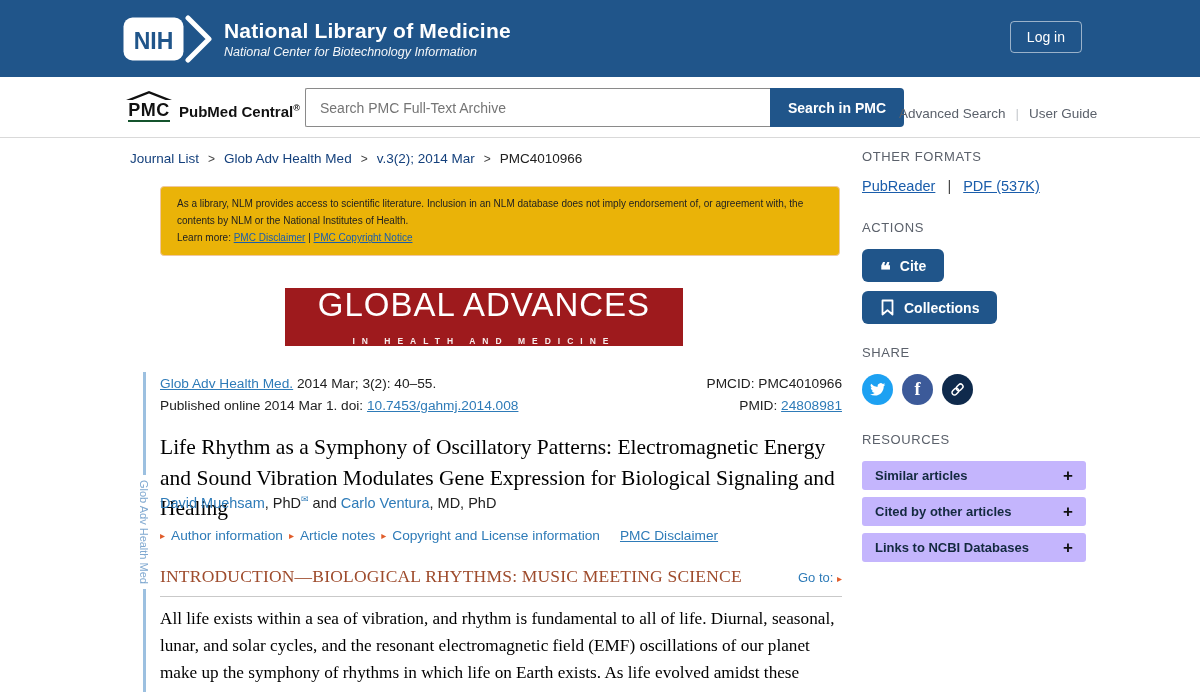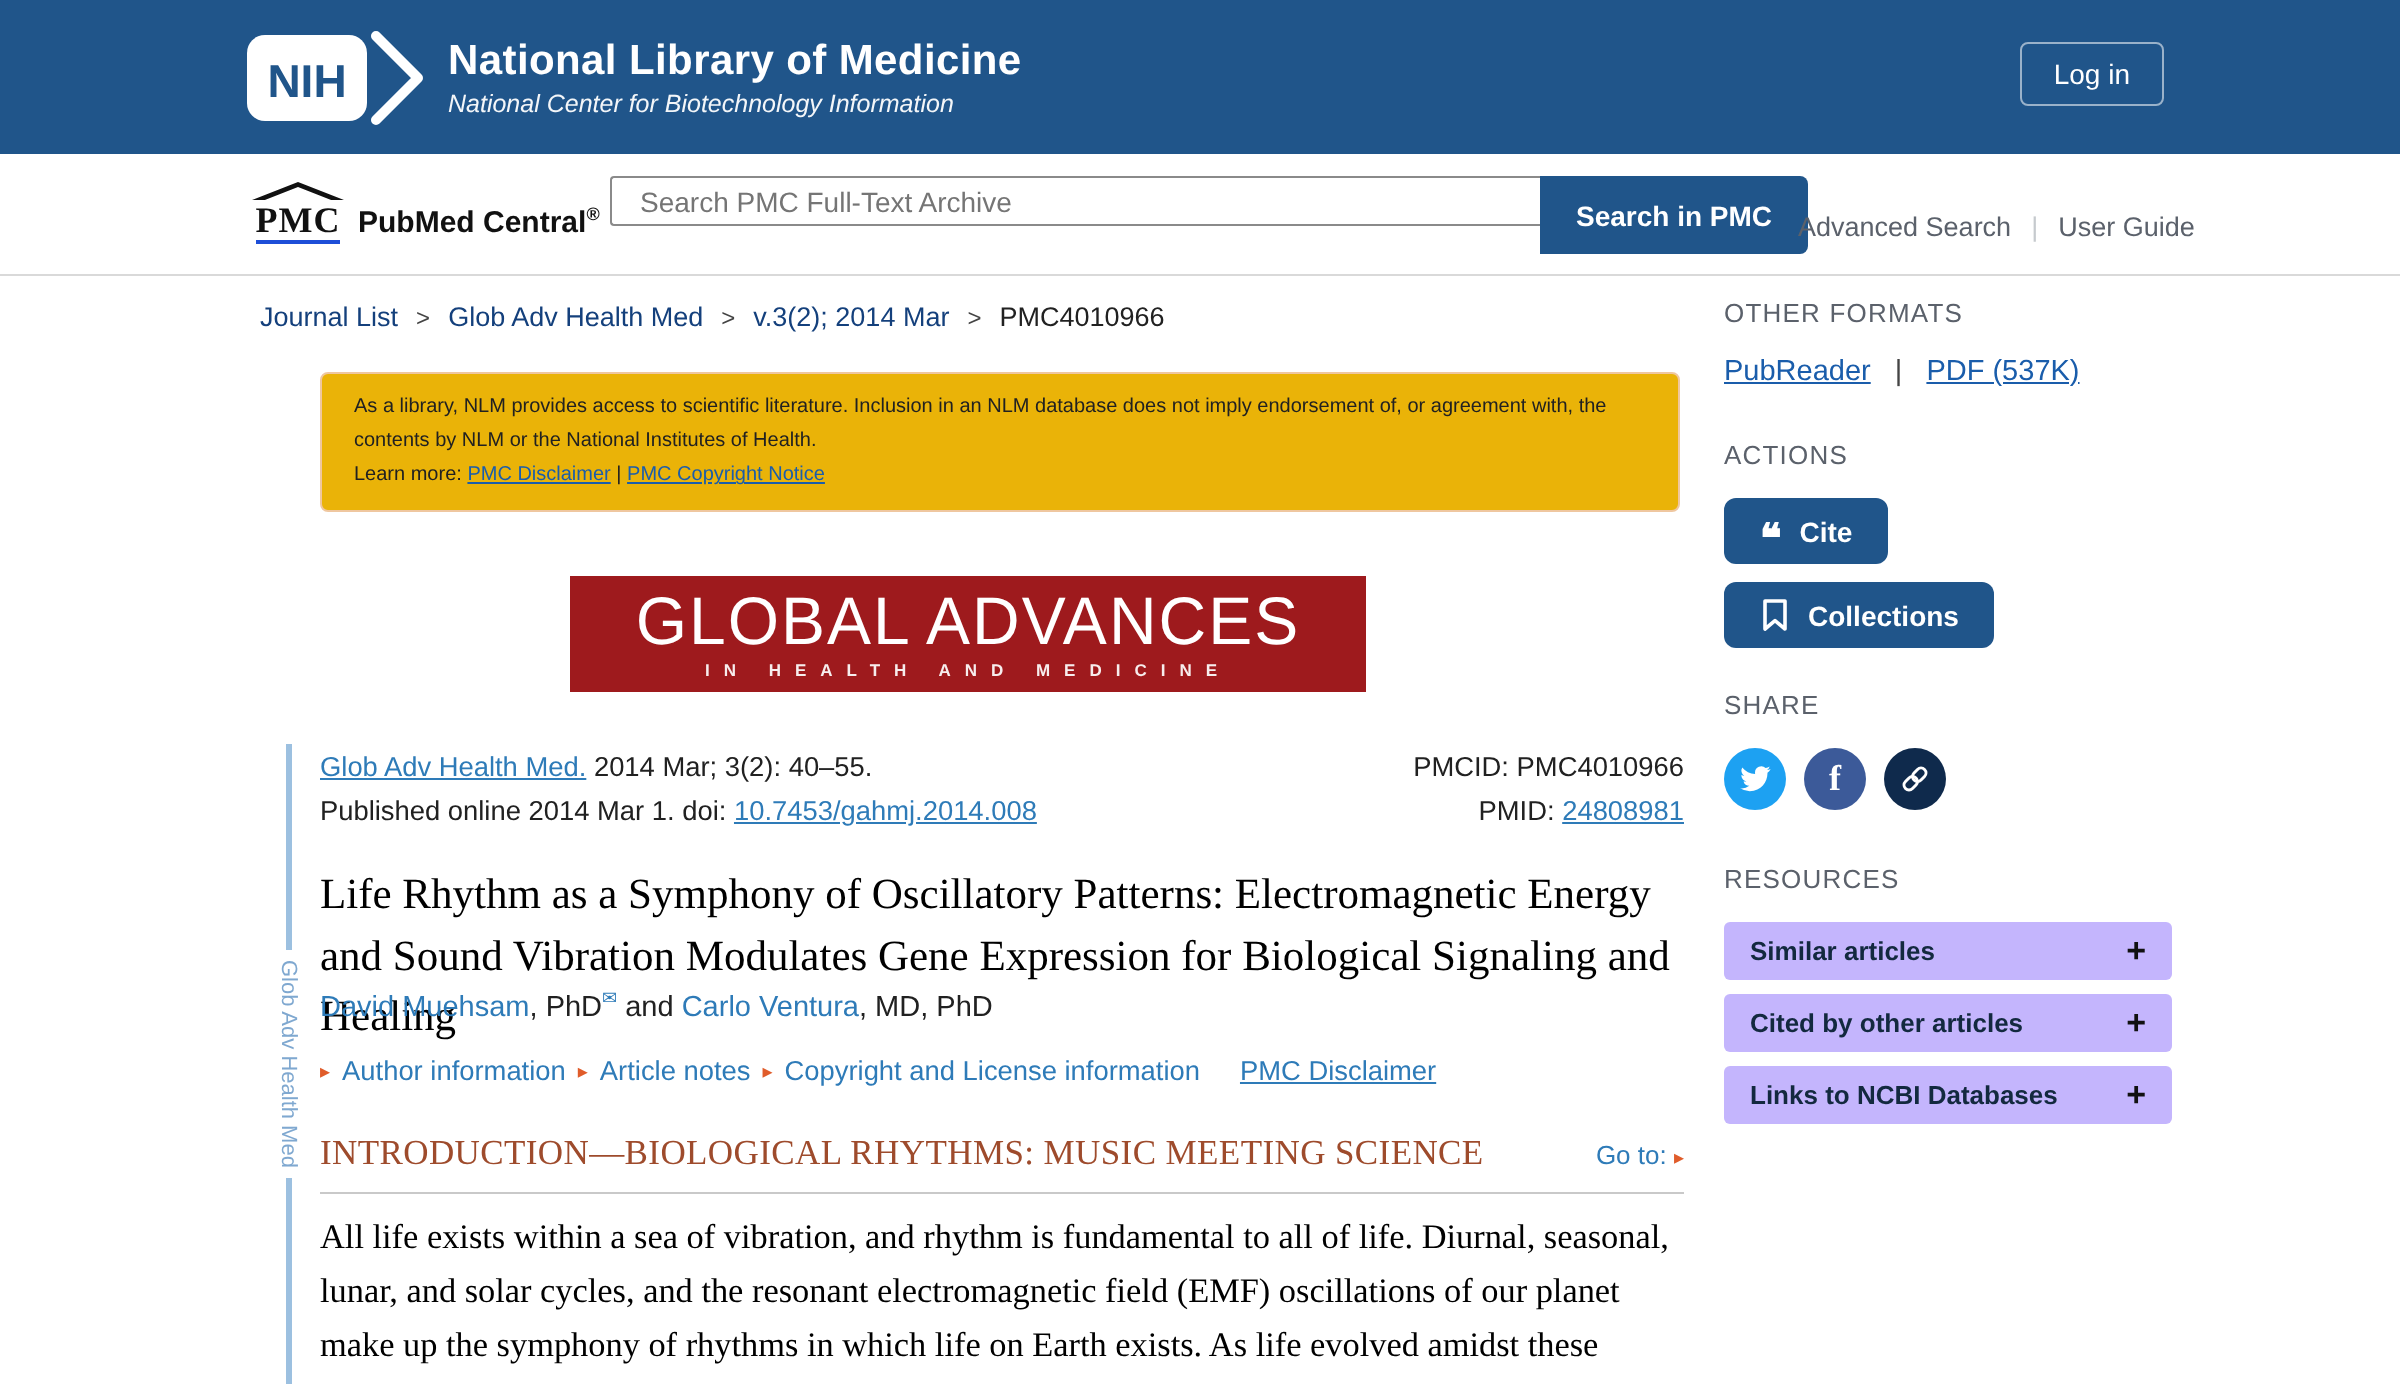--- a/index.html
+++ b/index.html
@@ -12,41 +12,41 @@
   .nih-titles { color:#fff; }
   .nih-title { font-size:21px; font-weight:bold; letter-spacing:.2px; }
   .nih-subtitle { font-size:12.5px; font-style:italic; margin-top:2px; opacity:.95; }
   .login-btn { position:absolute; right:118px; top:21px; height:32px; padding:0 16px; background:transparent; border:1px solid rgba(255,255,255,.55); border-radius:4px; color:#fff; font-size:14px; font-family:inherit; cursor:pointer; }
 
   
   .pmc-strip { position:absolute; top:77px; left:0; width:1200px; height:61px; background:#fff; border-bottom:1px solid #d9d9d9; }
   .pmc-logo { position:absolute; left:126px; top:14px; display:flex; align-items:flex-end; gap:7px; cursor:pointer; }
   .pmc-roofbox { display:flex; flex-direction:column; align-items:center; }
   .pmc-roof { width:46px; height:9px; background:#111; clip-path:polygon(50% 0, 100% 100%, 86% 100%, 50% 28%, 14% 100%, 0 100%); margin-bottom:1px; }
-  .pmc-mark { font-size:18px; font-weight:bold; letter-spacing:.5px; color:#111; border-bottom:2px solid #1d4ed8; line-height:1.05;font-family:Liberation Serif, serif; }
+  .pmc-mark { font-size:18px; font-weight:bold; letter-spacing:.5px; color:#111; border-bottom:2px solid #14532d; line-height:1.05; }
   .pmc-name { font-size:15px; font-weight:bold; color:#111; padding-bottom:2px; }
   .pmc-name sup { font-size:9px; }
-  .search-input { position:absolute; left:305px; top:11px; width:465px; height:25px; border:1px solid #8a8a8a; border-right:none; border-radius:2px 0 0 2px; padding:0 14px; font-size:14px; color:#212121; font-family:inherit; }
+  .search-input { position:absolute; left:305px; top:11px; width:465px; height:39px; border:1px solid #8a8a8a; border-right:none; border-radius:2px 0 0 2px; padding:0 14px; font-size:14px; color:#212121; font-family:inherit; }
   .search-input::placeholder { color:#757575; }
   .search-btn { position:absolute; left:770px; top:11px; height:39px; padding:0 18px; background:#20558a; color:#fff; border:none; border-radius:0 4px 4px 0; font-size:14px; font-weight:bold; font-family:inherit; cursor:pointer; }
   .strip-links { position:absolute; left:899px; top:29px; font-size:13.5px; color:#5b616b; display:flex; gap:10px; align-items:center; }
   .strip-links a { color:#5b616b; text-decoration:none; cursor:pointer; }
   .strip-divider { color:#c6cace; }
 
   
   .breadcrumb { position:absolute; left:130px; top:151px; font-size:13.5px; color:#212121; display:flex; gap:9px; align-items:center; }
   .breadcrumb a { color:#14407c; cursor:pointer; }
   .crumb-sep { color:#444; font-size:12px; }
 
   
   .disclaimer { position:absolute; left:160px; top:186px; width:680px; border:1px solid #efc7a0; border-radius:4px; padding:8px 16px; font-size:10px; line-height:1.72; color:#212121; background:#eab308; }
   .disclaimer a { color:#1a5dab; text-decoration:underline; cursor:pointer; }
 
   
-  .banner { position:absolute; left:285px; top:288px; width:398px; height:58px; background:#9e1a1d; color:#fff; display:flex; flex-direction:column; align-items:center; justify-content:center; cursor:pointer; }
+  .banner { position:absolute; left:285px; top:288px; width:398px; height:58px; background:#9e1a1d; color:#fff; display:flex; flex-direction:column; align-items:center; justify-content:space-between; cursor:pointer; }
   .banner-title { font-size:33px; letter-spacing:1px; font-weight:400; line-height:1; transform:scaleY(1.02); }
   .banner-sub { font-size:8.5px; letter-spacing:7px; margin-top:3px; font-weight:bold; opacity:.92; }
 
   
   .jstrip { position:absolute; left:136px; top:372px; height:320px; width:16px; display:flex; flex-direction:column; align-items:center; }
   .jstrip-line { width:3px; background:#9cc0e0; flex:1; }
   .jstrip-text { writing-mode:vertical-rl; font-size:11px; color:#7fa8d0; padding:5px 0; white-space:nowrap; }
 
   
   .citation { position:absolute; left:160px; top:373px; width:682px; font-size:13.7px; color:#212121; }

